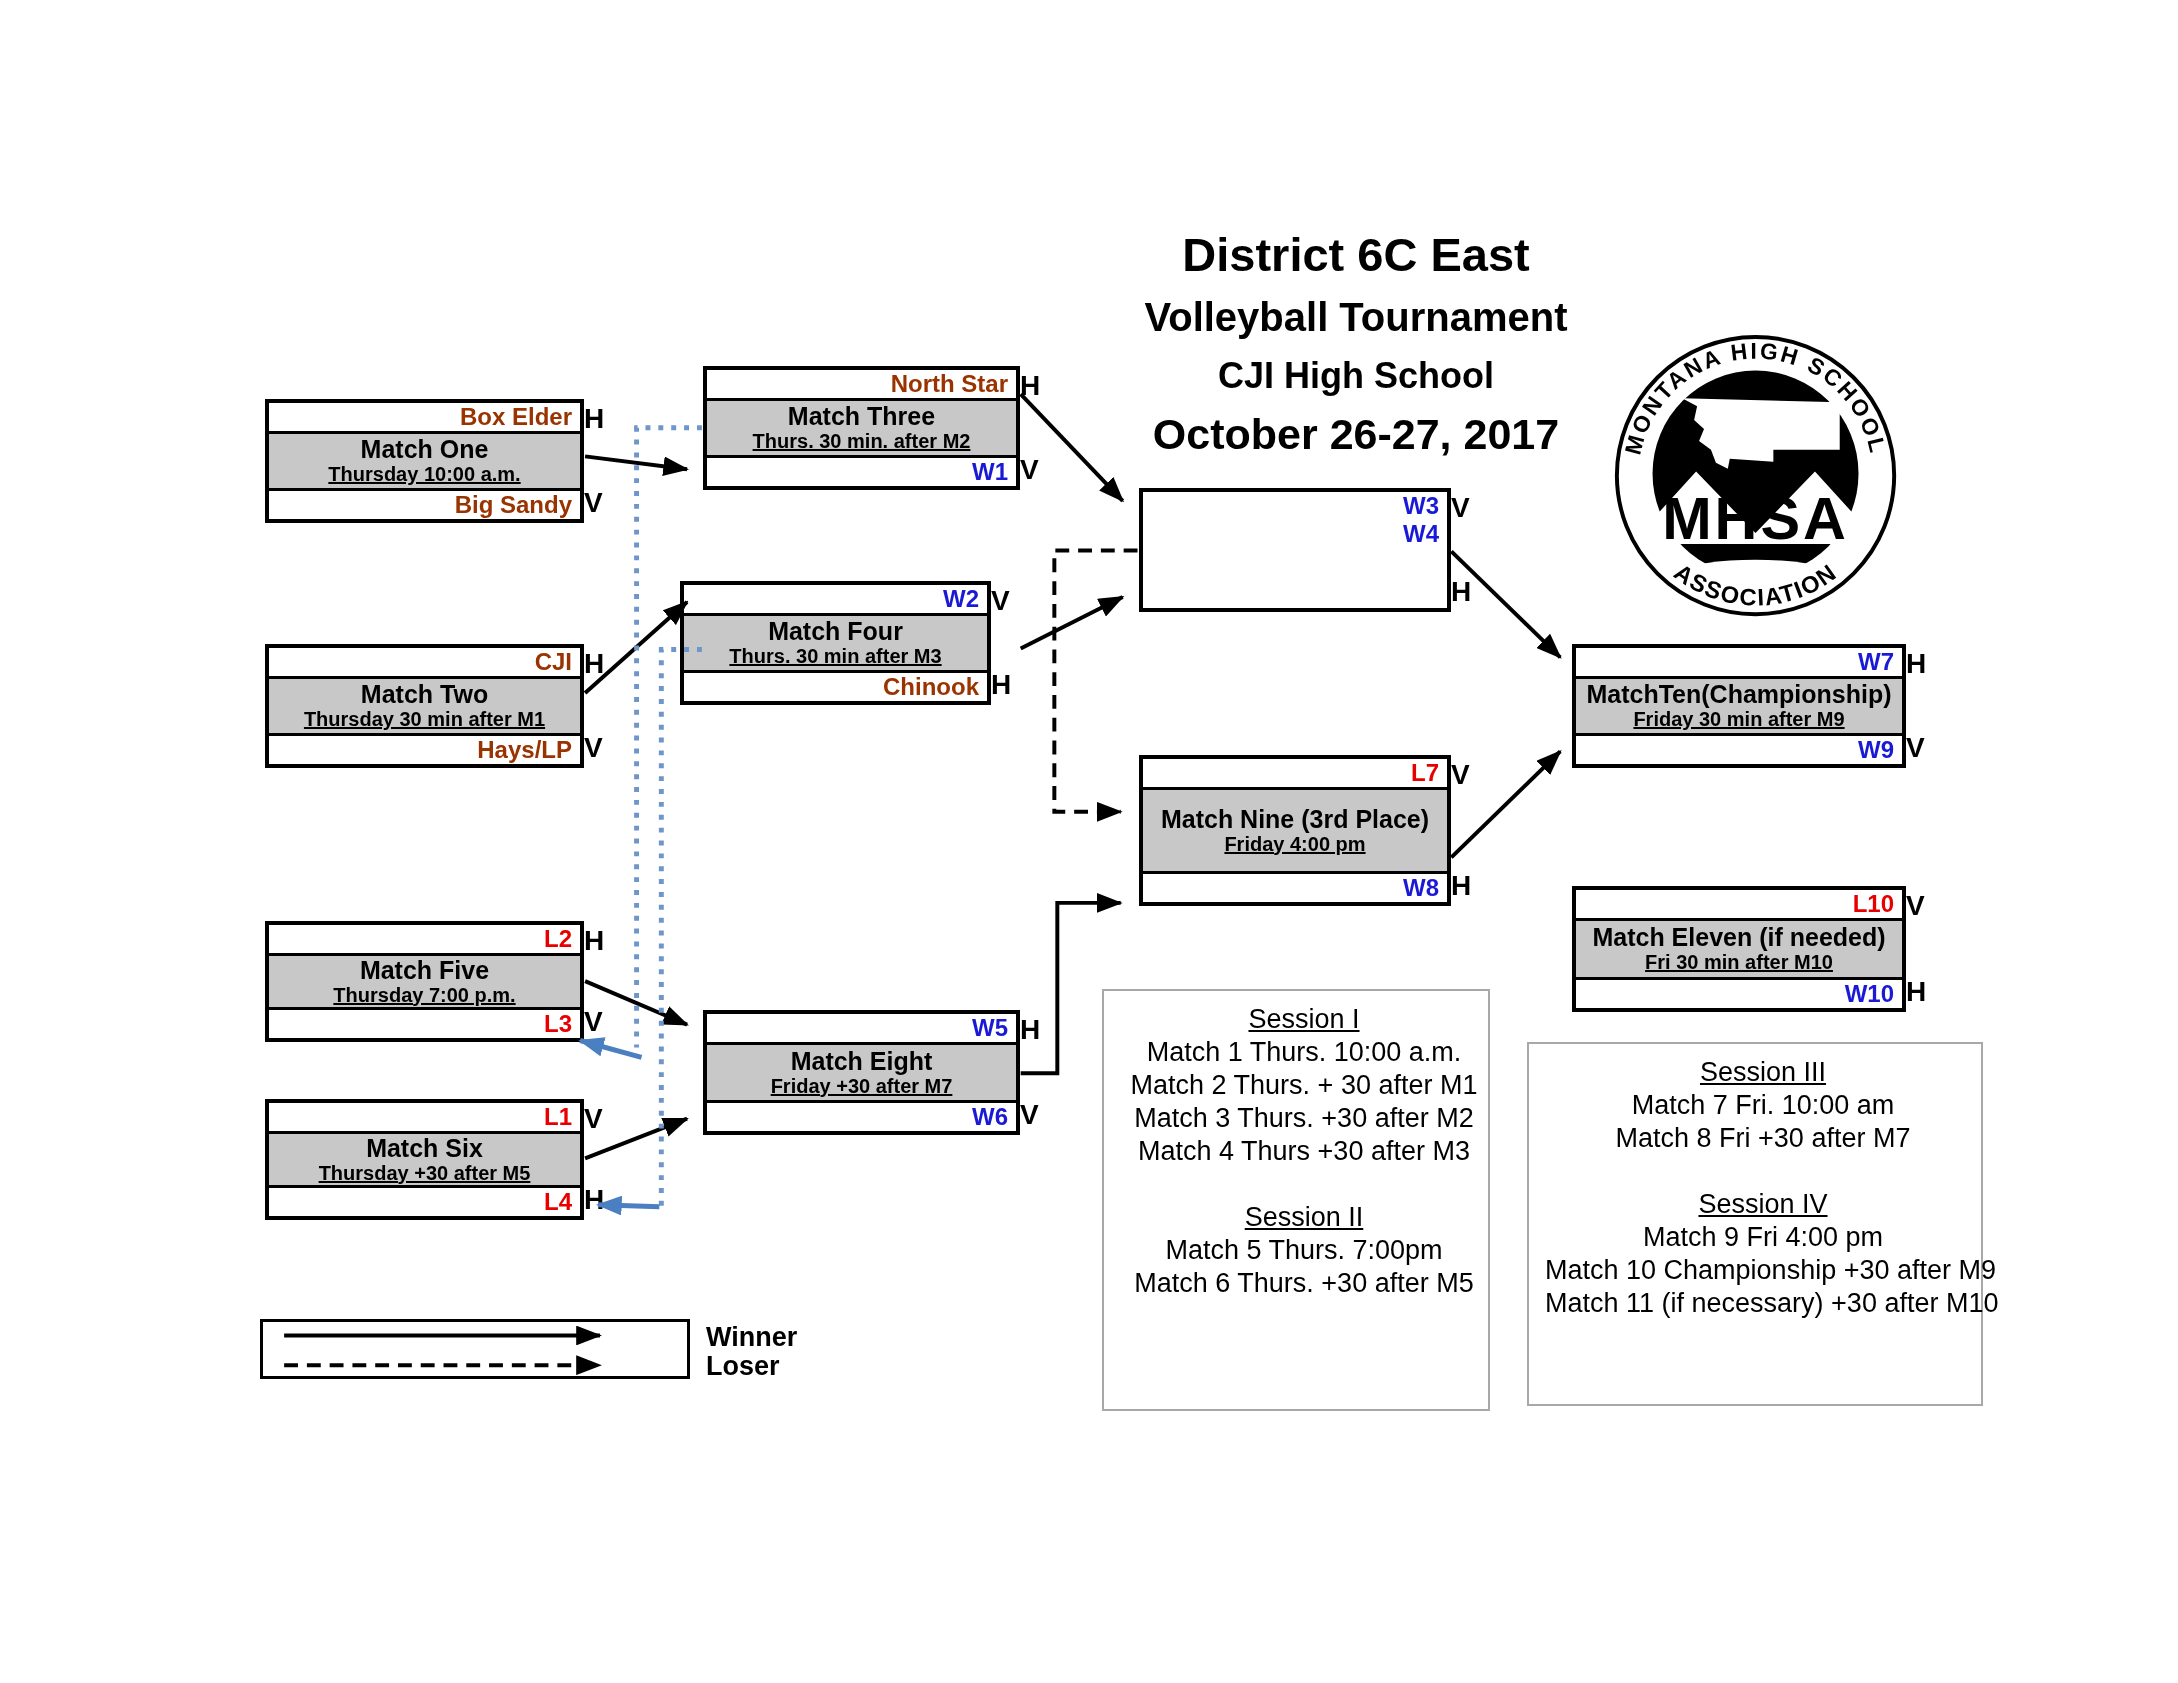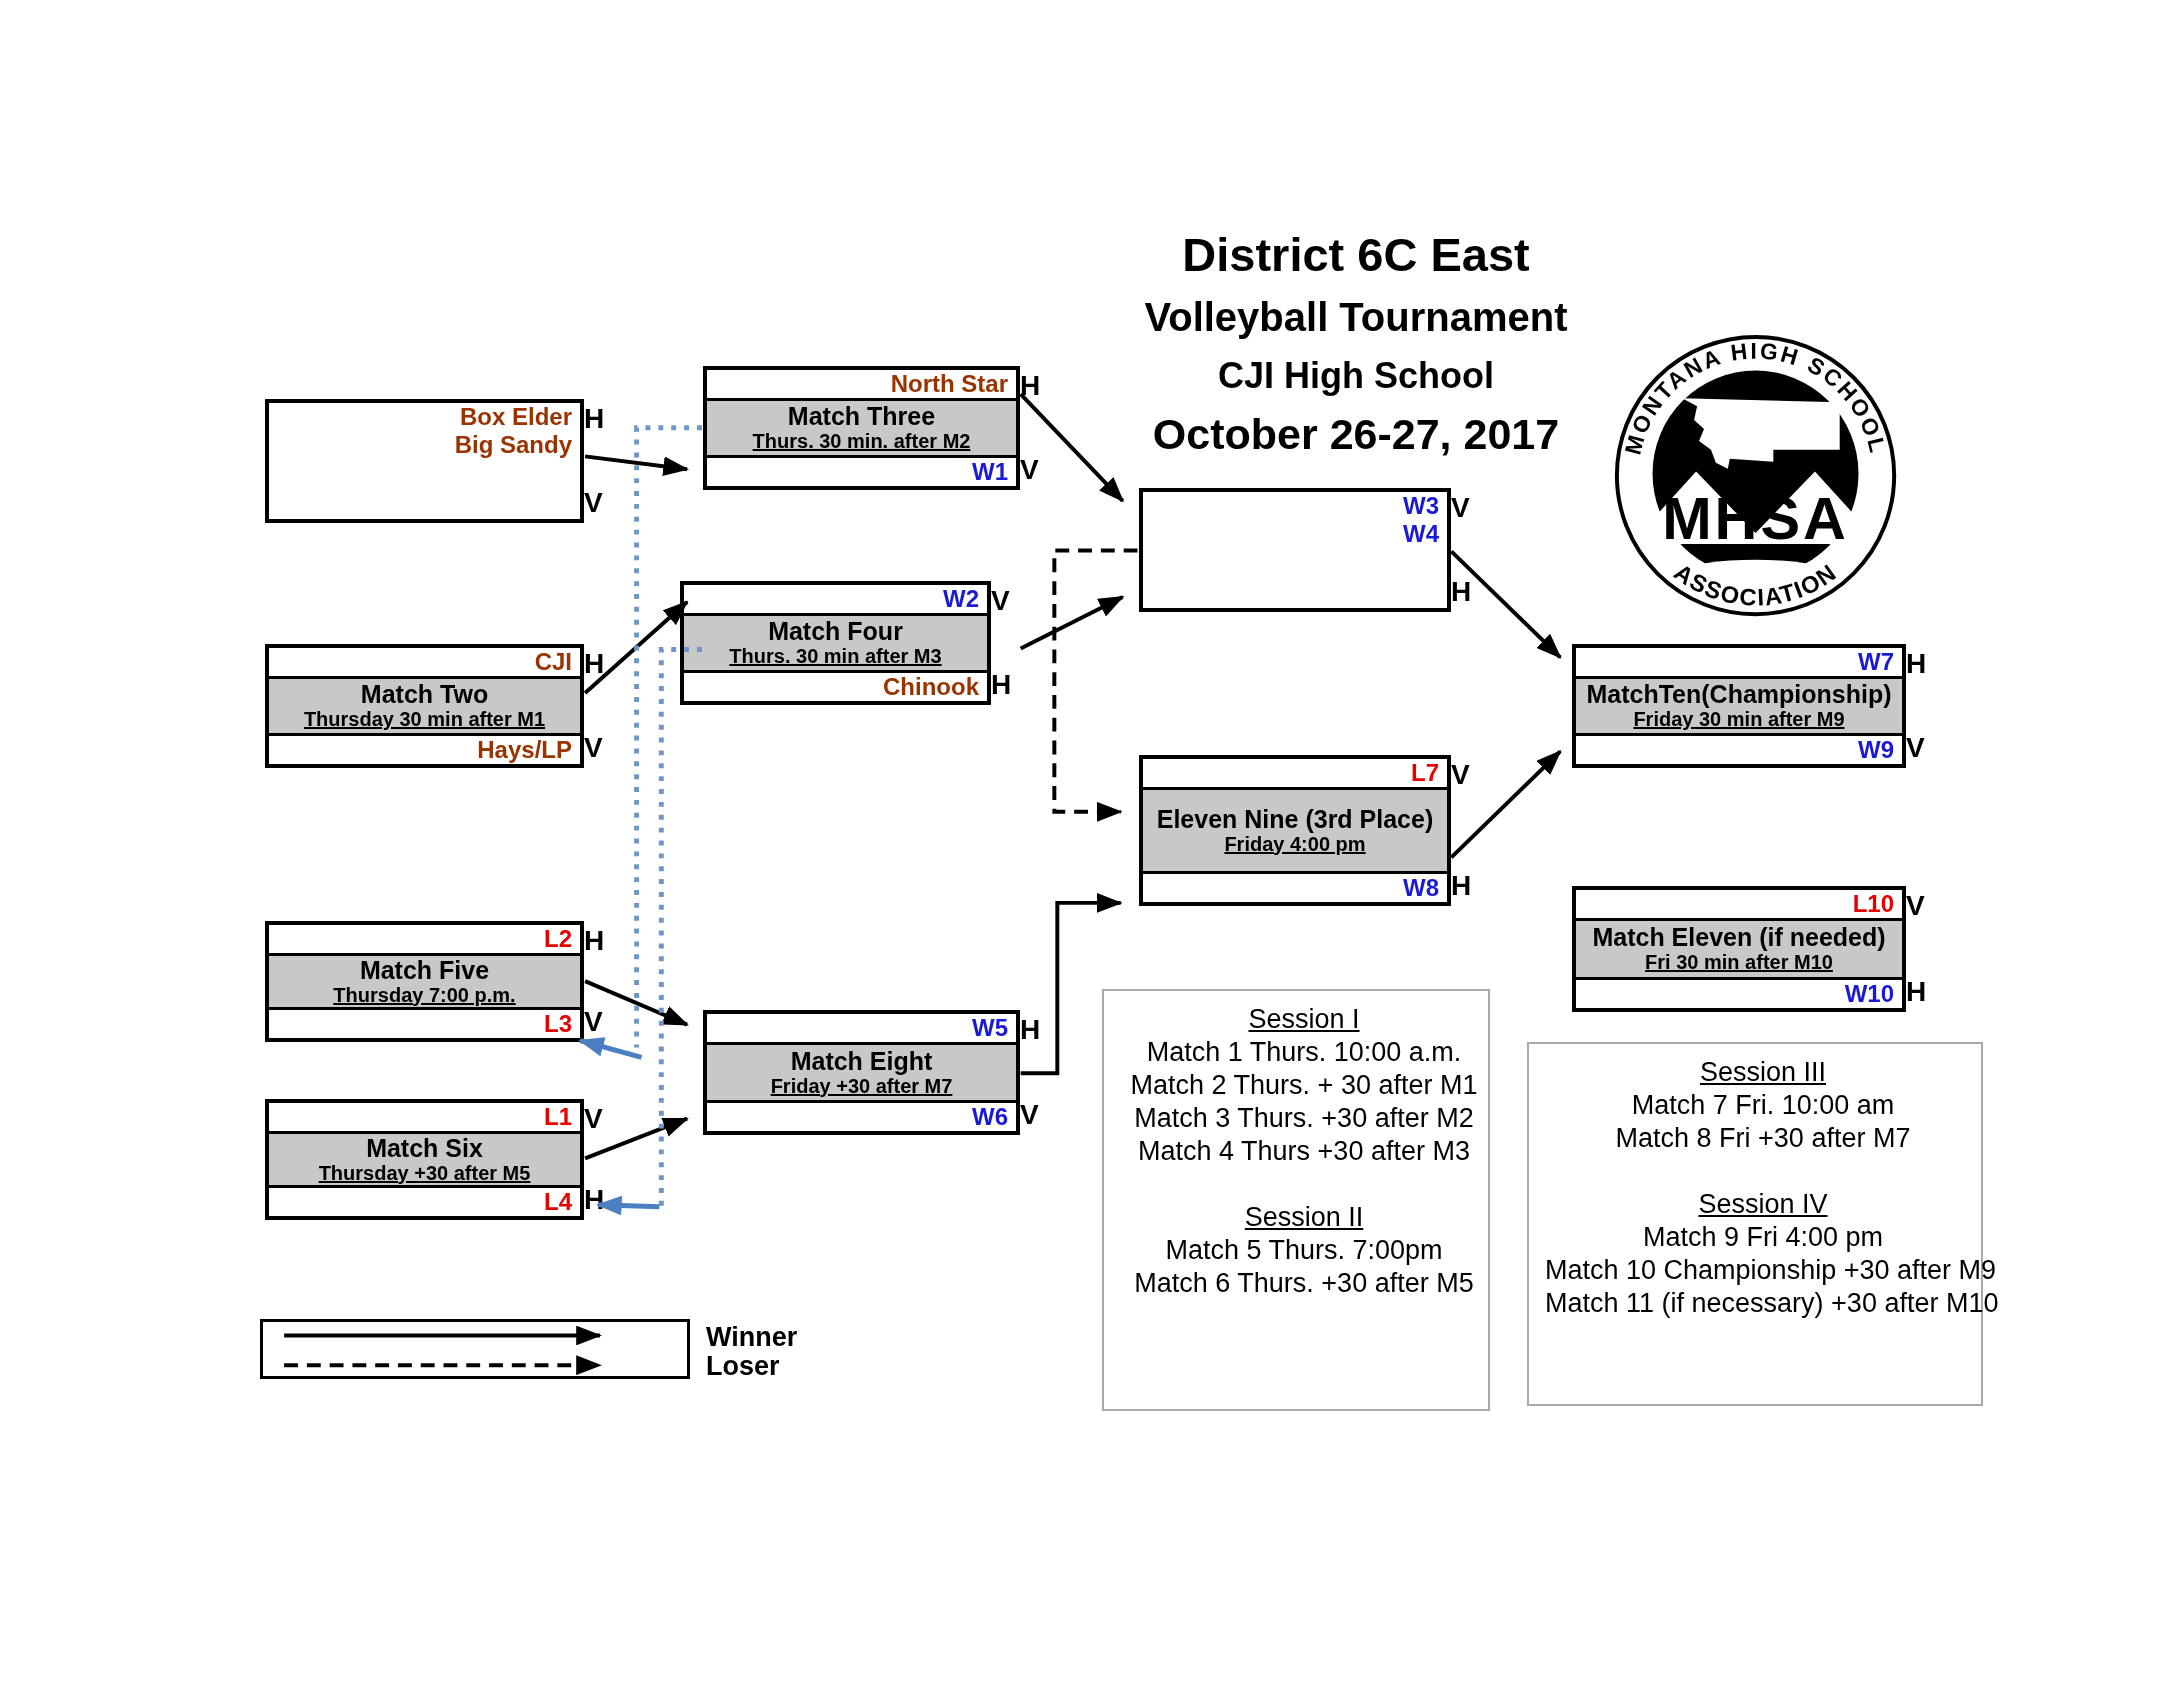--- a/index.html
+++ b/index.html
@@ -48,20 +48,24 @@
 
   <div class="title-line t1">District 6C East</div>
   <div class="title-line t2">Volleyball Tournament</div>
   <div class="title-line t3">CJI High School</div>
   <div class="title-line t4">October 26-27, 2017</div>
 
   <div class="mbox" style="left:265px;top:399px;width:319px;height:124px">
     <div class="slot">
         <span class="slot-label team">Box Elder</span>
       </div>
+    <div class="band">
+      <div class="mname">Match One</div>
+      <div class="mtime">Thursday 10:00 a.m.</div>
+    </div>
     <div class="slot">
         <span class="slot-label team">Big Sandy</span>
       </div>
     <span class="hv hv-top">H</span>
     <span class="hv hv-bottom">V</span>
   </div>
 
   <div class="mbox" style="left:265px;top:644px;width:319px;height:124px">
     <div class="slot">
         <span class="slot-label team">CJI</span>
@@ -161,21 +165,21 @@
       </div>
     <span class="hv hv-top">H</span>
     <span class="hv hv-bottom">V</span>
   </div>
 
   <div class="mbox" style="left:1139px;top:755px;width:312px;height:151px">
     <div class="slot">
         <span class="slot-label lref">L7</span>
       </div>
     <div class="band">
-      <div class="mname">Eleven Nine (3rd Place)</div>
+      <div class="mname">Match Nine (3rd Place)</div>
       <div class="mtime">Friday 4:00 pm</div>
     </div>
     <div class="slot">
         <span class="slot-label wref">W8</span>
       </div>
     <span class="hv hv-top">V</span>
     <span class="hv hv-bottom">H</span>
   </div>
 
   <div class="mbox" style="left:1572px;top:644px;width:334px;height:124px">

